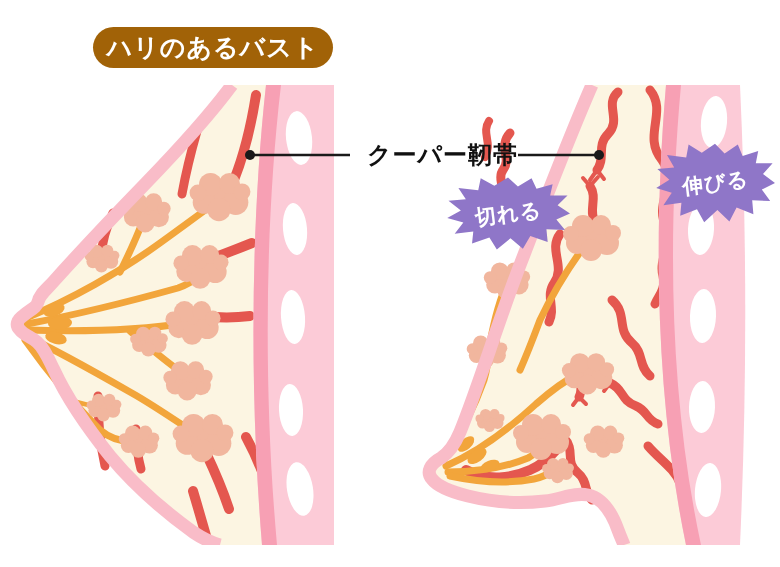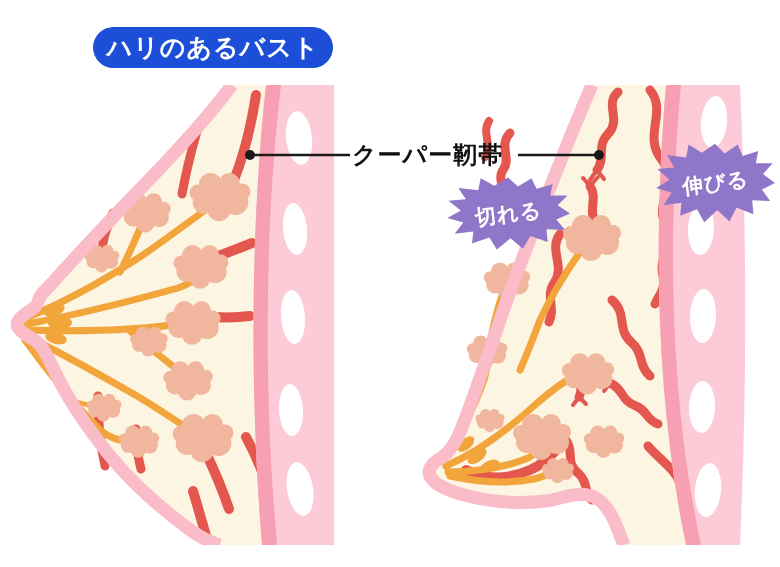--- a/index.html
+++ b/index.html
@@ -5,24 +5,24 @@
   html,body{margin:0;padding:0;background:#fff;}
   .stage{
     position:relative;width:780px;height:567px;background:#FFFFFF;overflow:hidden;
     font-family:"Liberation Sans", sans-serif;
   }
   .stage svg{position:absolute;left:0;top:0;}
   .pill{
     position:absolute;height:41px;border-radius:21px;display:flex;align-items:center;justify-content:center;
     color:#FFFFFF;font-size:25px;font-weight:bold;letter-spacing:1px;box-sizing:border-box;
   }
-  .pill-left{left:93px;top:27px;width:240px;background:#1d4ed8;}
+  .pill-left{left:93px;top:27px;width:240px;background:#a16207;}
   .pill-right{left:524px;top:27px;width:204px;background:#8B8B8B;}
   .lig-label{
-    position:absolute;left:352px;top:140px;width:166px;height:30px;text-align:left;
+    position:absolute;left:352px;top:140px;width:166px;height:30px;text-align:right;
     color:#111111;font-size:24px;font-weight:bold;letter-spacing:1px;line-height:30px;
   }
   .burst{
     position:absolute;background:#8F76C8;display:flex;align-items:center;justify-content:center;
     clip-path:polygon(50% 2%,58% 14%,69% 3%,73% 17%,86% 11%,84% 26%,98% 26%,90% 39%,100% 50%,89% 58%,96% 72%,81% 71%,82% 88%,68% 80%,62% 97%,52% 83%,41% 98%,35% 82%,21% 90%,22% 74%,7% 77%,14% 62%,1% 56%,12% 46%,2% 33%,16% 31%,10% 16%,26% 19%,28% 3%,39% 13%);
   }
   .burst span{
     color:#FFFFFF;font-size:21px;font-weight:bold;transform:rotate(-7deg);letter-spacing:1px;
   }
   .burst-tear{left:446px;top:176px;width:124px;height:75px;}

